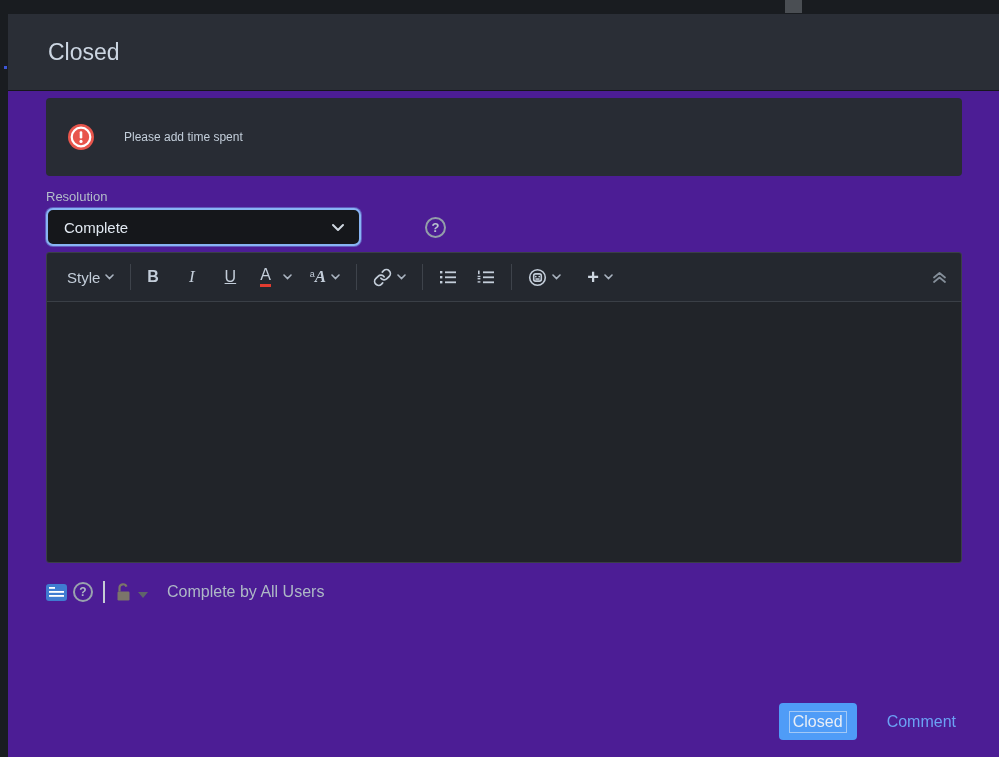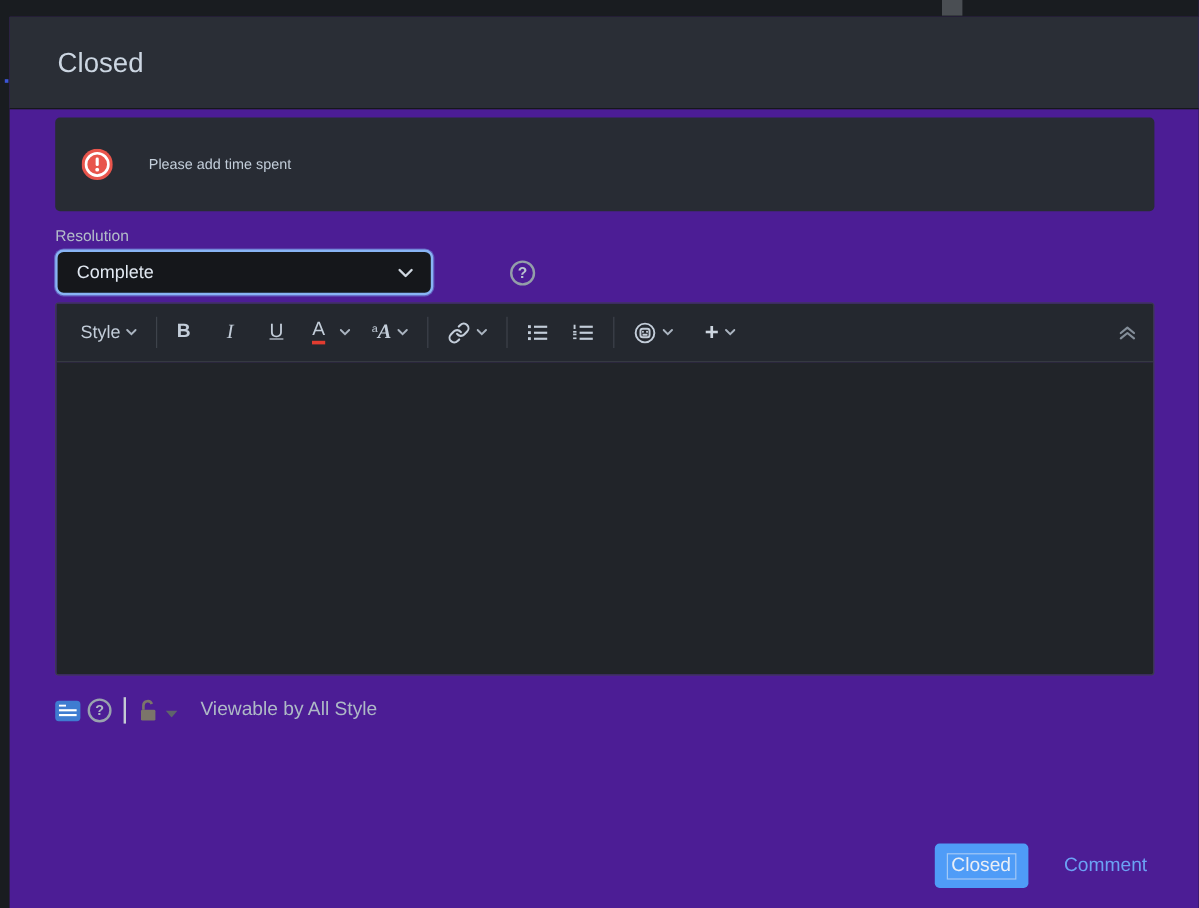--- a/index.html
+++ b/index.html
@@ -313,21 +313,21 @@
             <path d="M5.5 9.5 V5.8 a3.6 3.6 0 0 1 7 -1.1" fill="none" stroke="currentColor" stroke-width="2.2"></path>
             <rect x="3.5" y="9.5" width="12" height="9" rx="1.2" fill="currentColor"></rect>
           </svg>
         </span>
         <span class="lock-chev">
           <svg width="10" height="6" viewBox="0 0 10 6">
               <polygon points="0,0 10,0 5,6" fill="currentColor"></polygon>
             </svg>
         </span>
       </span>
-      <span class="vr-label">Viewable by All Style</span>
+      <span class="vr-label">Complete by All Users</span>
     </div>
 
     <div class="footer">
       <button class="submit-btn">
         <span class="btn-focus-ring">Closed</span>
       </button>
       <a class="cancel-link">Comment</a>
     </div>
 
   </div>

